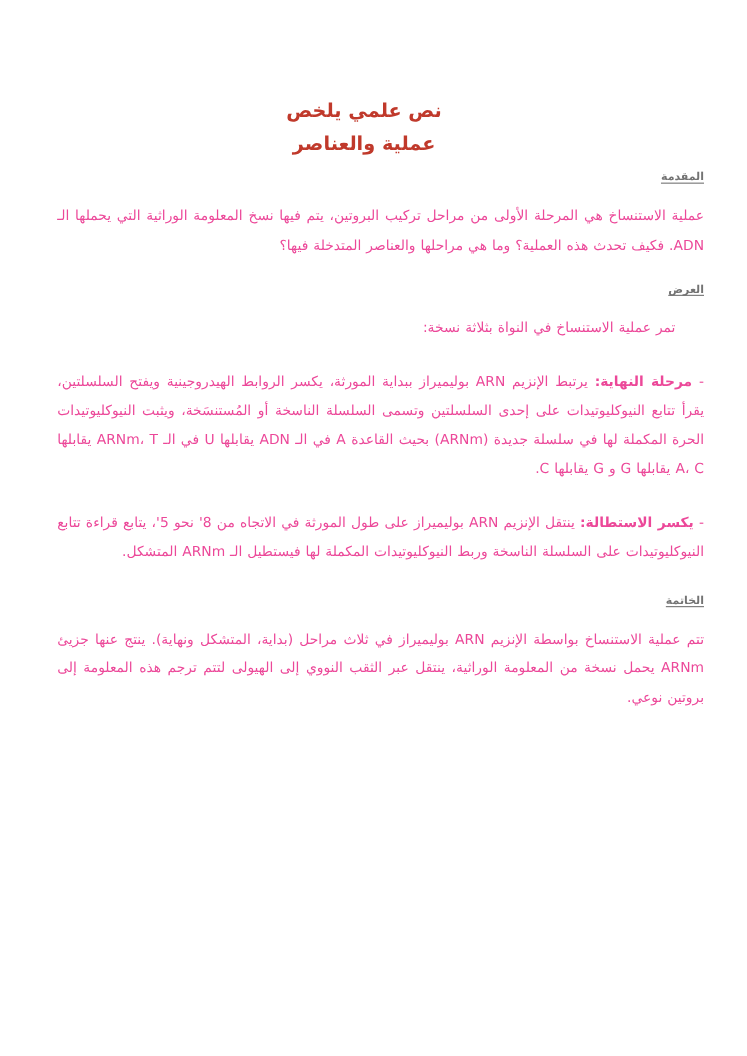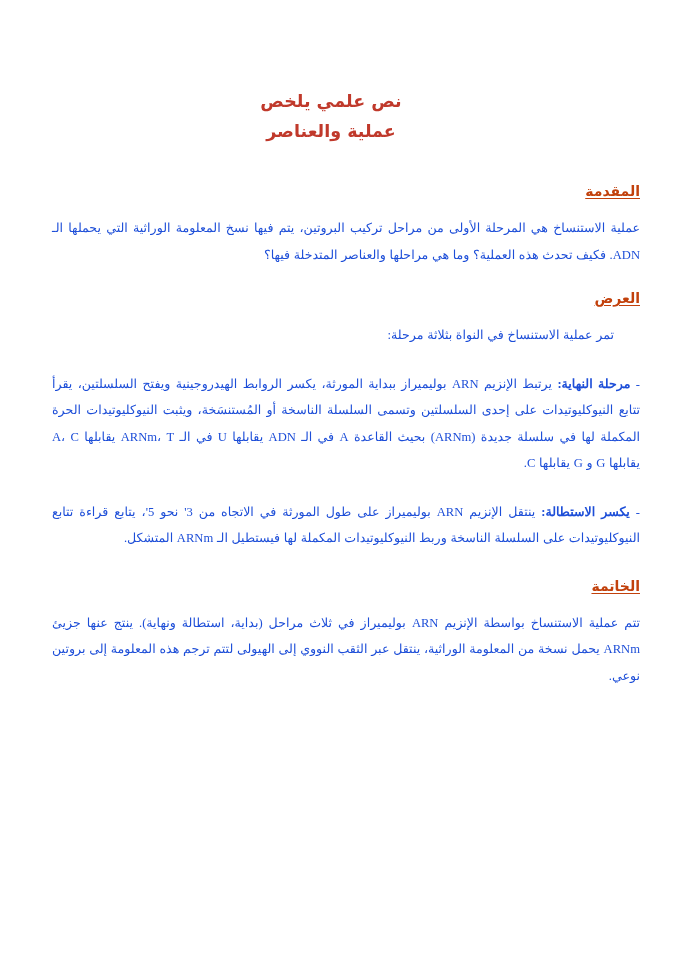--- a/index.html
+++ b/index.html
@@ -28,56 +28,55 @@
     top: 86px;
     left: 52px;
     width: 588px;
     direction: rtl;
     text-align: right;
   }
 
   
   .doc-title {
     text-align: center;
-    margin: 0 0 37px 0;
+    margin: 0 0 10px 0;
     padding-right: 30px;
   }
   .doc-title .title-line {
     display: block;
     color: #c0392b;
     font-weight: bold;
     font-size: 17.5px;
     line-height: 30px;
     letter-spacing: 0px;
   }
 
   
   .section-heading {
-    color: #c2410c;
+    color: #737373;
     font-weight: bold;
-    font-size: 14px;
+    font-size: 10px;
     text-decoration: underline;
     text-underline-offset: 2px;
     margin: 0 0 16px 0;
     text-align: right;
   }
   .heading-right {
     text-align: right;
   }
 
   
   p.para {
     margin: 0 0 22px 0;
     font-size: 12.6px;
     line-height: 26.5px;
     text-align: justify;
     text-justify: inter-word;
-    color: #1d4ed8;
+    color: #ec4899;
     word-spacing: 0.5px;
-    font-family: Liberation Serif, serif;
   }
   .bold-term {
     font-weight: bold;
   }
 
   .intro-heading-wrap {
     margin-top: 2px;
   }
   .body-heading-wrap {
     margin-top: 0;
@@ -105,35 +104,35 @@
       <span class="title-line">عملية والعناصر</span>
     </div>
 
     <div class="intro-heading-wrap">
       <div class="section-heading heading-right">المقدمة</div>
       <p class="para">عملية الاستنساخ هي المرحلة الأولى من مراحل تركيب البروتين، يتم فيها نسخ المعلومة الوراثية التي يحملها الـ ADN. فكيف تحدث هذه العملية؟ وما هي مراحلها والعناصر المتدخلة فيها؟</p>
     </div>
 
     <div class="body-heading-wrap">
       <div class="section-heading heading-right">العرض</div>
-      <p class="para lead-line">تمر عملية الاستنساخ في النواة بثلاثة مرحلة:</p>
+      <p class="para lead-line">تمر عملية الاستنساخ في النواة بثلاثة نسخة:</p>
 
       <p class="para stage-para">
         <span>-</span>
         <span class="bold-term">مرحلة النهاية:</span>
         <span>يرتبط الإنزيم ARN بوليميراز ببداية المورثة، يكسر الروابط الهيدروجينية ويفتح السلسلتين، يقرأ تتابع النيوكليوتيدات على إحدى السلسلتين وتسمى السلسلة الناسخة أو المُستنسَخة، ويثبت النيوكليوتيدات الحرة المكملة لها في سلسلة جديدة (ARNm) بحيث القاعدة A في الـ ADN يقابلها U في الـ ARNm، T يقابلها A، C يقابلها G و G يقابلها C.</span>
       </p>
 
       <p class="para stage-para">
         <span>-</span>
         <span class="bold-term">يكسر الاستطالة:</span>
-        <span>ينتقل الإنزيم ARN بوليميراز على طول المورثة في الاتجاه من 3' نحو 5'، يتابع قراءة تتابع النيوكليوتيدات على السلسلة الناسخة وربط النيوكليوتيدات المكملة لها فيستطيل الـ ARNm المتشكل.</span>
+        <span>ينتقل الإنزيم ARN بوليميراز على طول المورثة في الاتجاه من 8' نحو 5'، يتابع قراءة تتابع النيوكليوتيدات على السلسلة الناسخة وربط النيوكليوتيدات المكملة لها فيستطيل الـ ARNm المتشكل.</span>
       </p>
 
     </div>
 
     <div class="conclusion-heading-wrap">
       <div class="section-heading heading-right">الخاتمة</div>
-      <p class="para">تتم عملية الاستنساخ بواسطة الإنزيم ARN بوليميراز في ثلاث مراحل (بداية، استطالة ونهاية). ينتج عنها جزيئ ARNm يحمل نسخة من المعلومة الوراثية، ينتقل عبر الثقب النووي إلى الهيولى لتتم ترجم هذه المعلومة إلى بروتين نوعي.</p>
+      <p class="para">تتم عملية الاستنساخ بواسطة الإنزيم ARN بوليميراز في ثلاث مراحل (بداية، المتشكل ونهاية). ينتج عنها جزيئ ARNm يحمل نسخة من المعلومة الوراثية، ينتقل عبر الثقب النووي إلى الهيولى لتتم ترجم هذه المعلومة إلى بروتين نوعي.</p>
     </div>
 
   </div>
 </div>
 
 </body></html>

